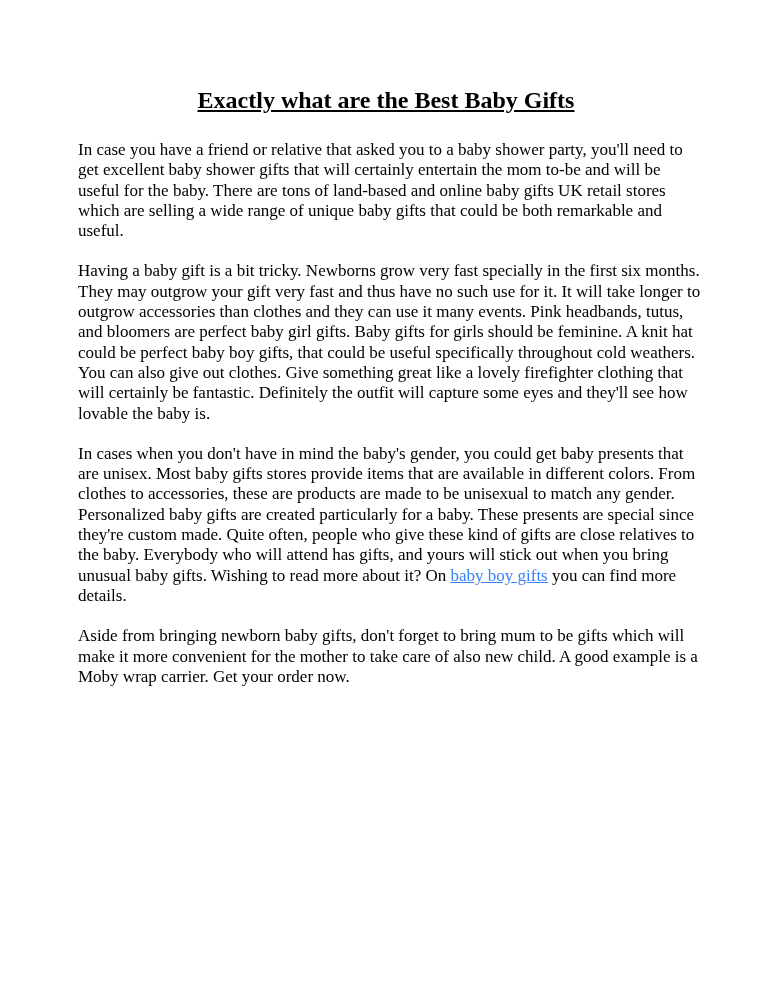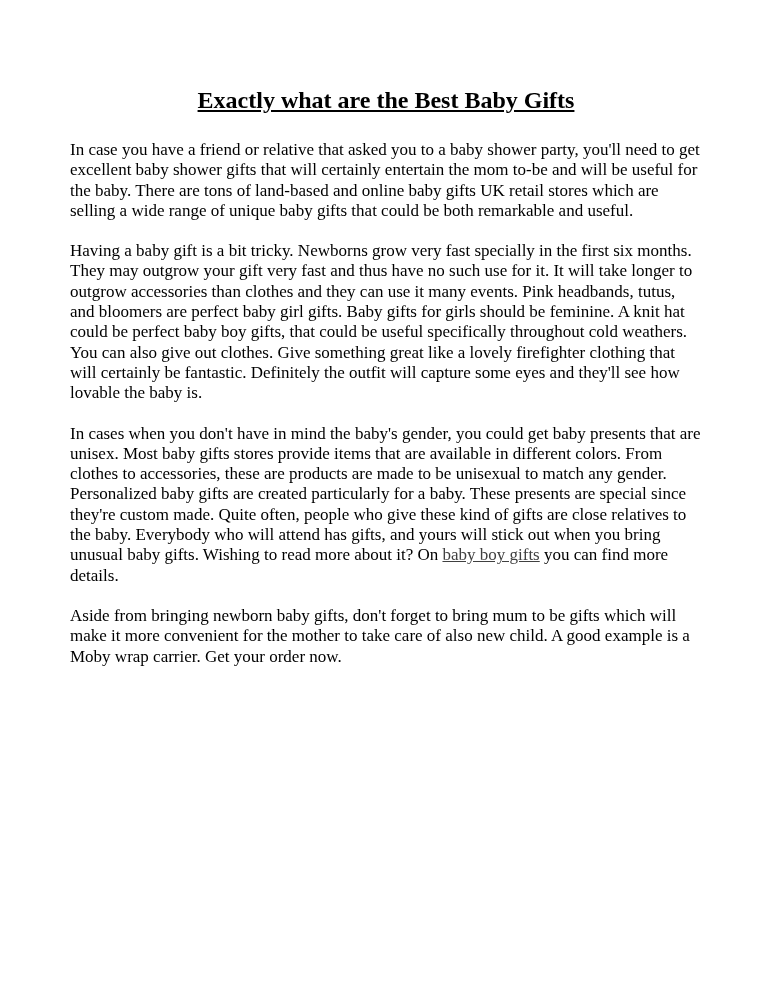--- a/index.html
+++ b/index.html
@@ -25,25 +25,25 @@
     font-size: 24px;
     line-height: 28px;
     font-weight: bold;
     text-align: center;
     text-decoration: underline;
     margin: 0 0 26px 0;
   }
   .para {
     font-size: 17px;
     line-height: 20.3px;
-    margin: 0 0 20px 0;
+    margin: 0 0 20px 8px;
     text-align: left;
   }
   a.doc-link {
-    color: #404040;
+    color: #3b82f6;
     cursor: pointer;
   }
 </style>
 </head>
 <body>
 
 <div class="page">
 
   <h1 class="page-title">Exactly what are the Best Baby Gifts</h1>
 

